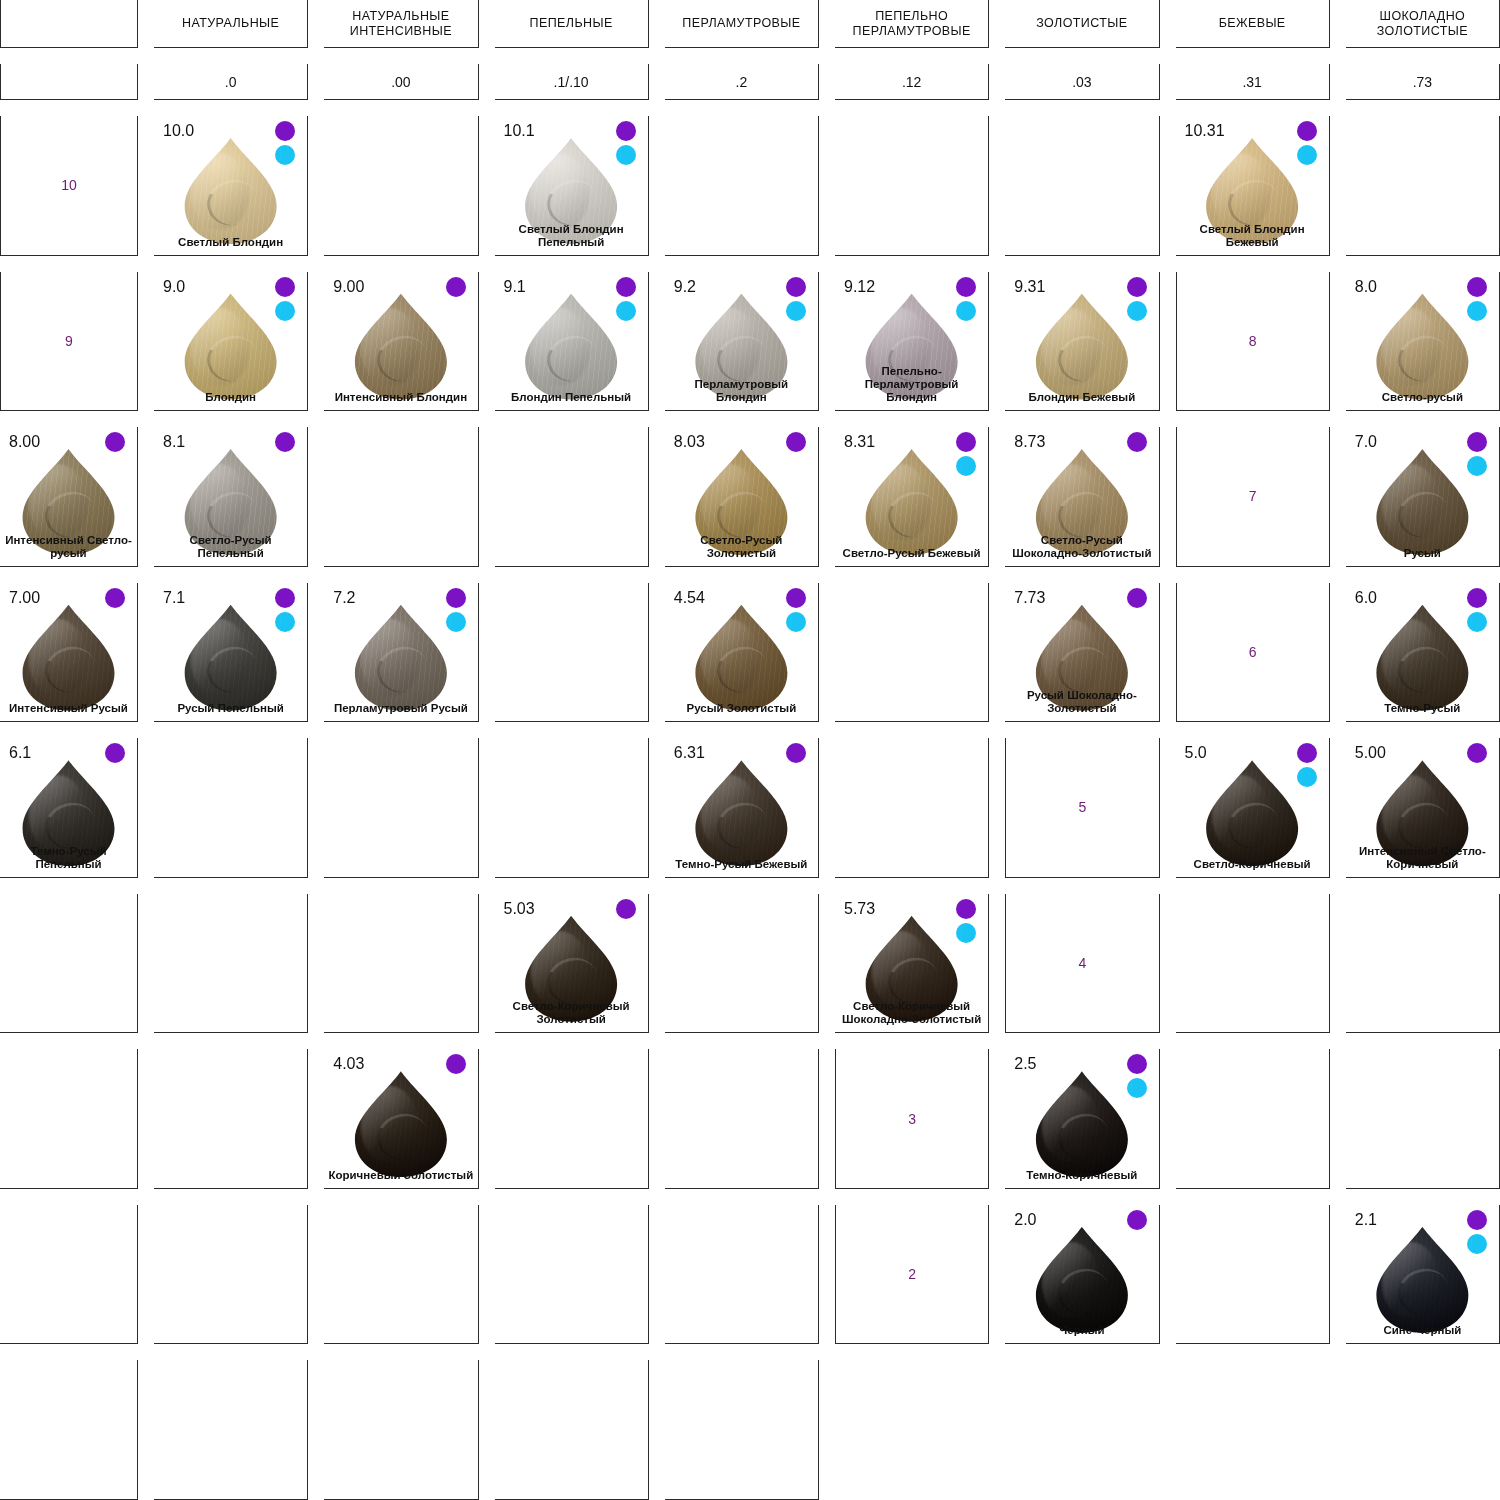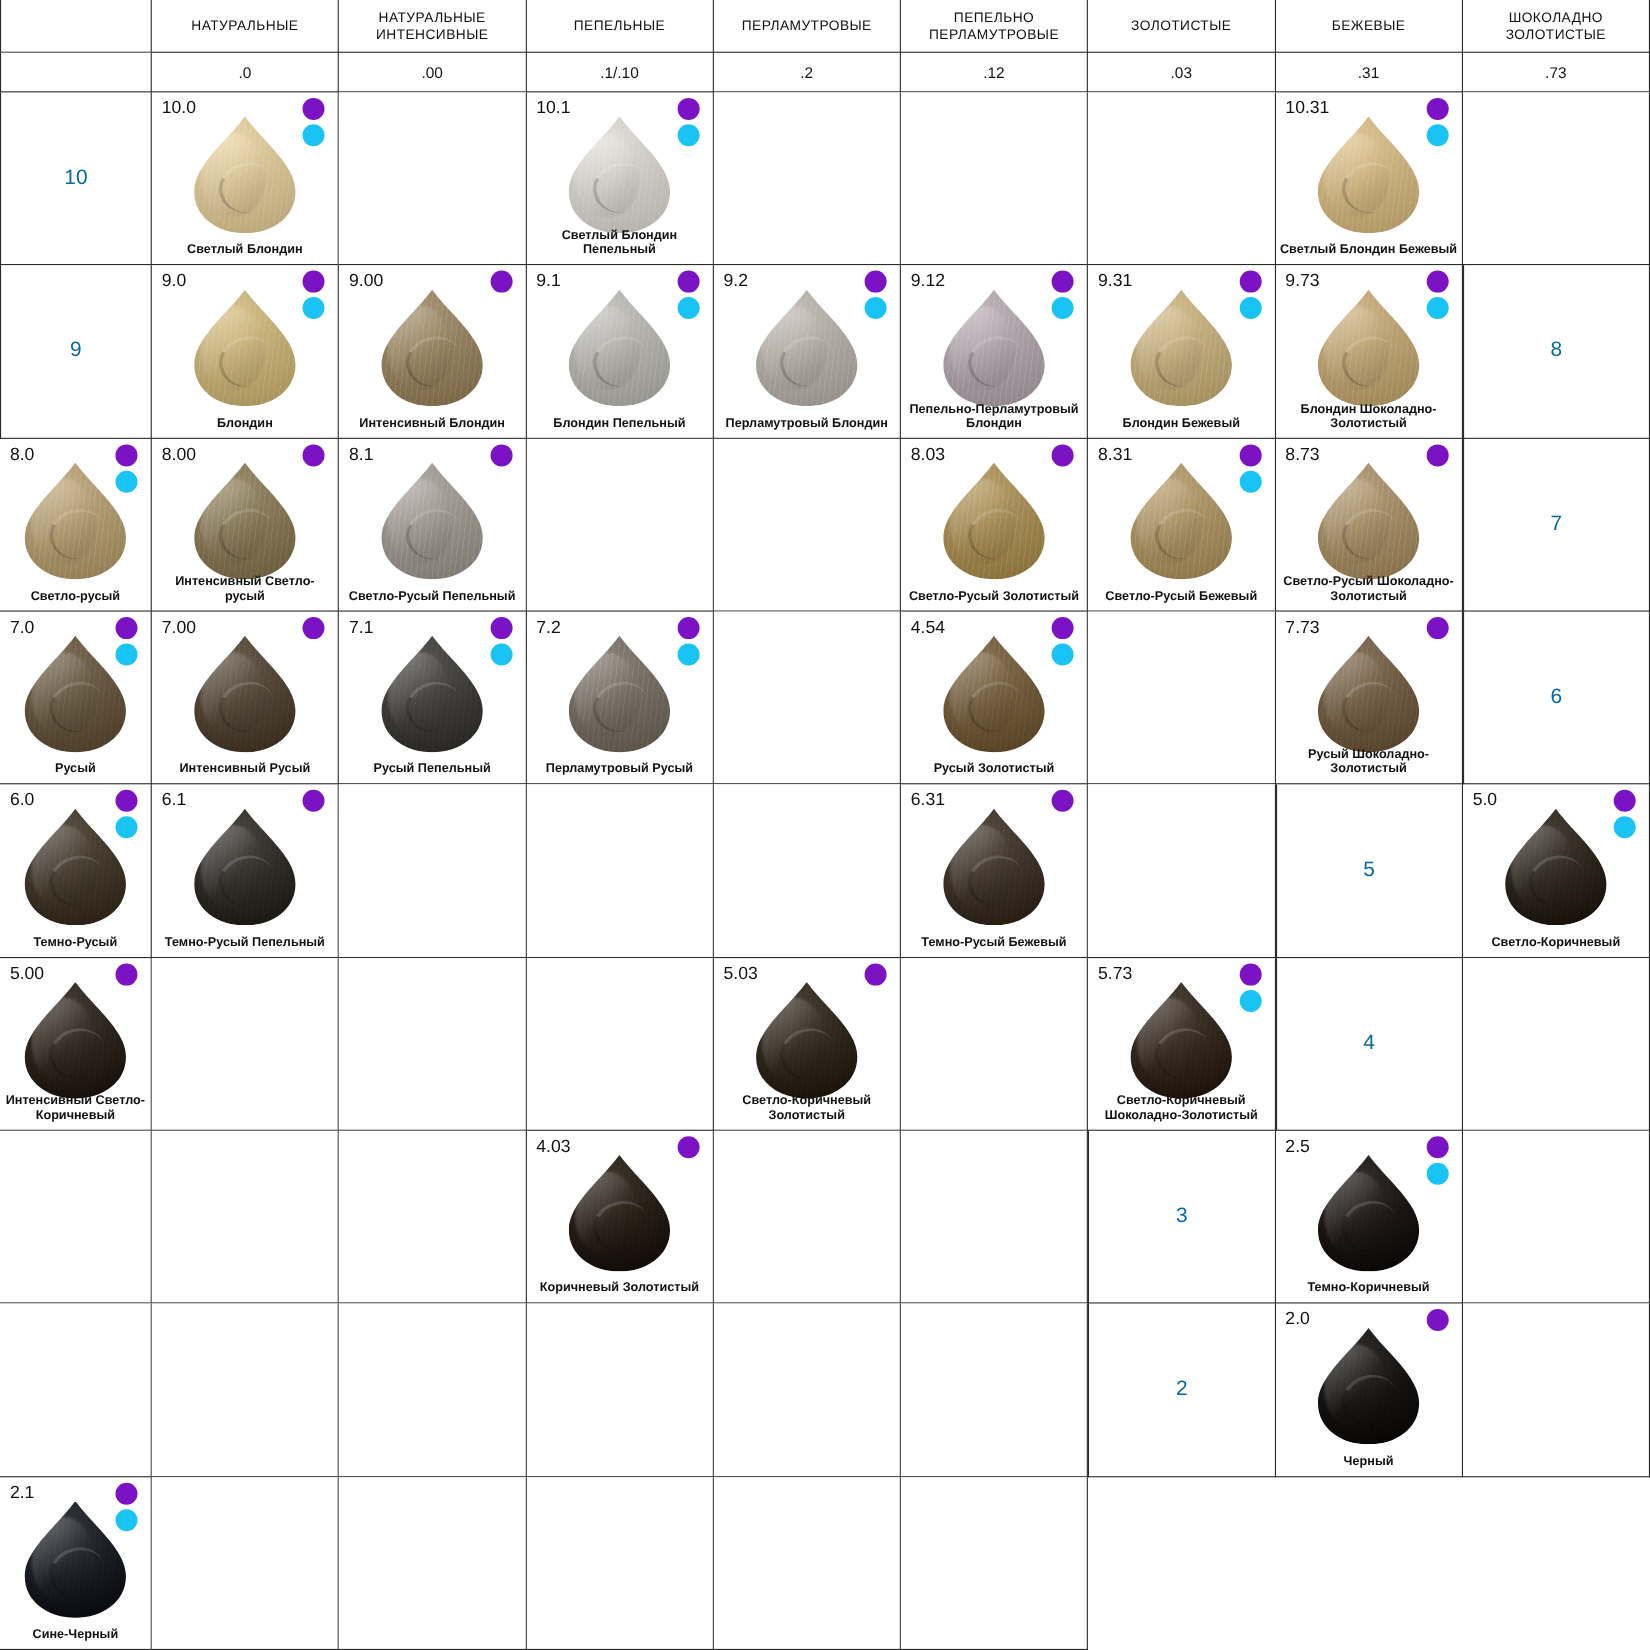--- a/index.html
+++ b/index.html
@@ -9,20 +9,21 @@
     font-family:"Liberation Sans", sans-serif;
     color:#1a1a1a;
     -webkit-font-smoothing:antialiased;
   }
   #chart{
     width:1500px;height:1500px;
     box-sizing:border-box;
     display:grid;
     grid-template-columns:138px repeat(8, 1fr);
     grid-template-rows:48px 36px repeat(9, 1fr);
+    gap:16px;
   }
   .cell{
     box-sizing:border-box;
     border-right:1px solid #2b2b2b;
     border-bottom:1px solid #2b2b2b;
     position:relative;
     overflow:hidden;
   }
   
   .cell.col0{border-left:1px solid #2b2b2b;}
@@ -38,22 +39,22 @@
     padding:2px 4px;
     color:#111;
   }
   .hdr-code{
     display:flex;align-items:center;justify-content:center;
     font-size:14px;
     color:#111;
   }
   .rowlabel{
     display:flex;align-items:center;justify-content:center;
-    font-size:19px;
-    color:#0369a1;
+    font-size:14px;
+    color:#701a75;
   }
 
   .swatch-cell{padding:0;}
   .swatch-inner{
     position:absolute;
     left:0;right:0;top:0;bottom:0;
     display:flex;
     flex-direction:column;
     align-items:center;
   }
@@ -307,38 +308,20 @@
           <div class="drop">
             <div class="base" style="background: radial-gradient(120% 100% at 35% 22%, rgb(212, 191, 145) 0%, rgb(184, 163, 117) 45%, rgb(154, 133, 87) 100%);"></div>
             <div class="strands"></div>
             <div class="swirl"></div>
             <div class="shine"></div>
           </div>
         </div>
       </div>
       <div class="name">Блондин Бежевый</div>
     </div>
-    <div class="cell swatch-cell">
-      <div class="code">9.73</div>
-      <div class="dots">
-        <span class="dot purple"></span>
-        <span class="dot cyan"></span>
-      </div>
-      <div class="swatch-inner">
-        <div class="drop-wrap">
-          <div class="drop">
-            <div class="base" style="background: radial-gradient(120% 100% at 35% 22%, rgb(207, 183, 137) 0%, rgb(179, 155, 109) 45%, rgb(149, 125, 79) 100%);"></div>
-            <div class="strands"></div>
-            <div class="swirl"></div>
-            <div class="shine"></div>
-          </div>
-        </div>
-      </div>
-      <div class="name">Блондин Шоколадно-Золотистый</div>
-    </div>
     <div class="cell col0 rowlabel">8</div>
     <div class="cell swatch-cell">
       <div class="code">8.0</div>
       <div class="dots">
         <span class="dot purple"></span>
         <span class="dot cyan"></span>
       </div>
       <div class="swatch-inner">
         <div class="drop-wrap">
           <div class="drop">

